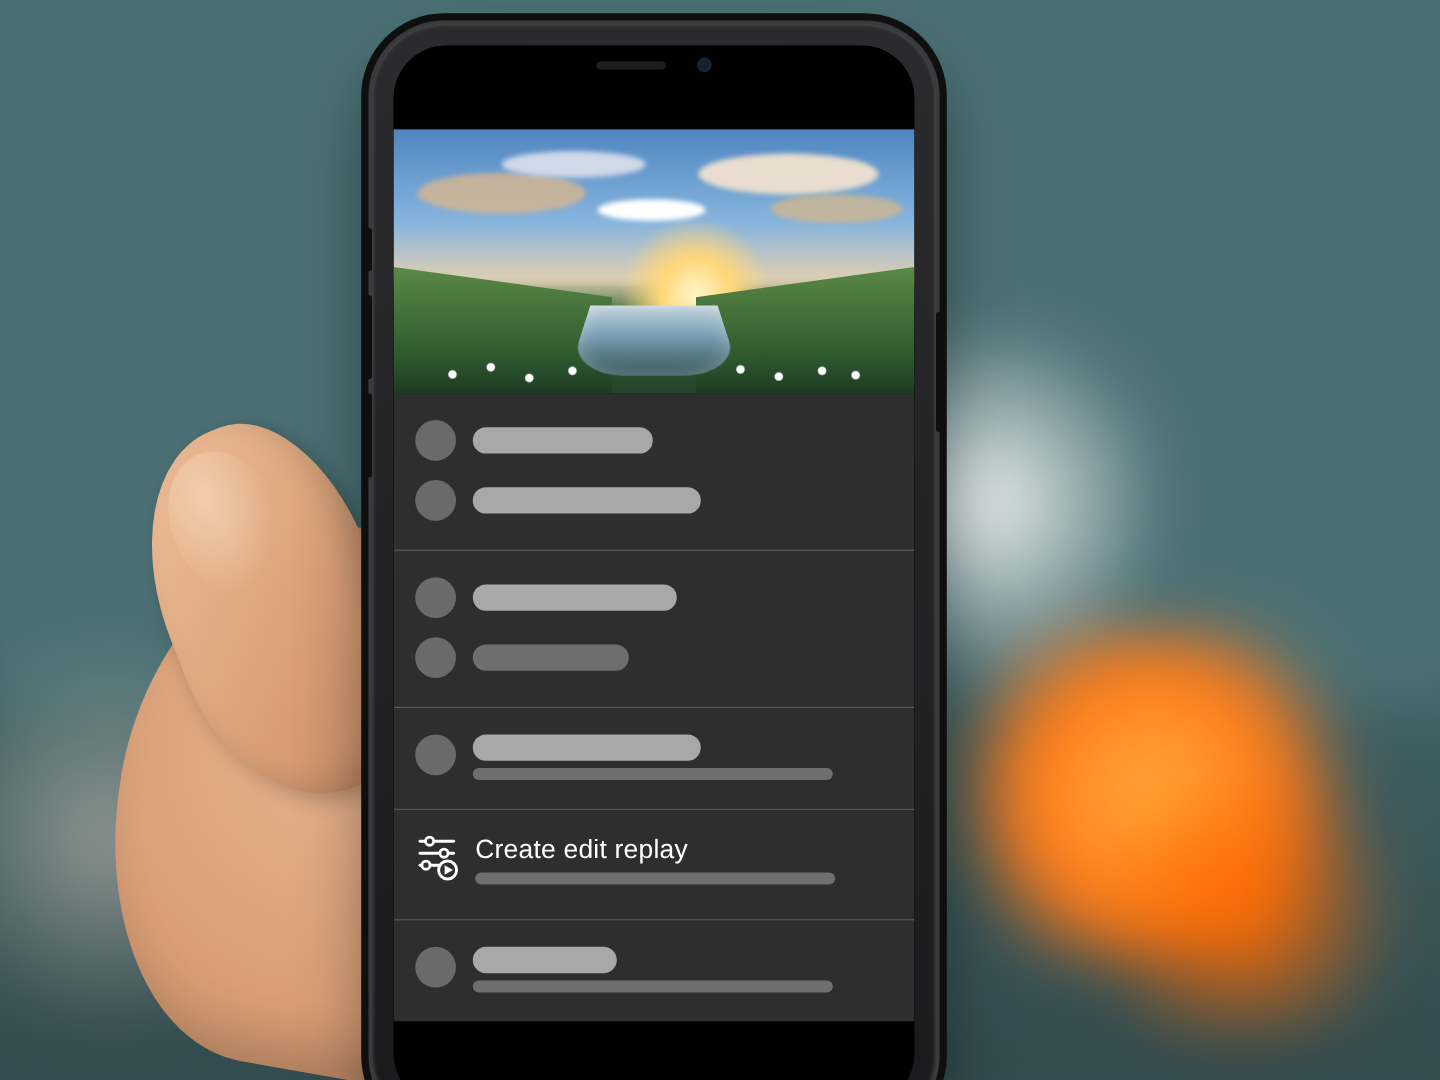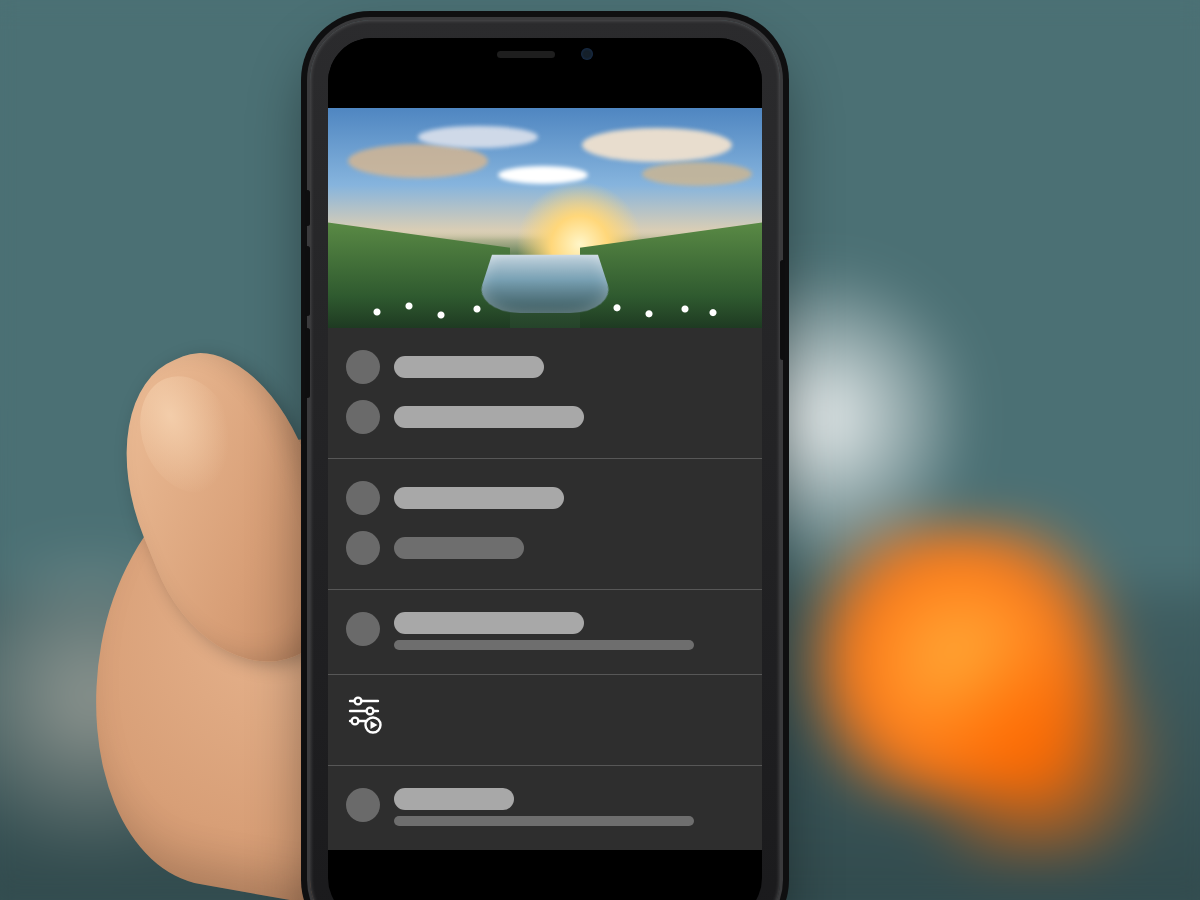--- a/index.html
+++ b/index.html
@@ -271,20 +271,24 @@
               <line x1="4" y1="6" x2="32" y2="6"></line>
               <circle cx="12" cy="6" r="3.4" fill="#2e2e2e"></circle>
               <line x1="4" y1="16" x2="32" y2="16"></line>
               <circle cx="24" cy="16" r="3.4" fill="#2e2e2e"></circle>
               <line x1="4" y1="26" x2="20" y2="26"></line>
               <circle cx="9" cy="26" r="3.4" fill="#2e2e2e"></circle>
               <circle cx="27" cy="30" r="7.5" fill="#2e2e2e"></circle>
               <polygon points="24.5,26 24.5,34 31.5,30" fill="#ffffff" stroke="none"></polygon>
             </svg>
           </span>
+          <div class="stack">
+            <span class="replay-text">Create edit replay</span>
+            <div class="subbar" style="width:300px"></div>
+          </div>
         </div>
       </div>
 
       <div class="group" style="border-bottom:none">
         <div class="row" style="align-items:flex-start">
           <div class="avatar-ph"></div>
           <div class="stack">
             <div class="bar-ph" style="width:120px"></div>
             <div class="bar-ph bar-dim bar-thin" style="width:300px"></div>
           </div>

